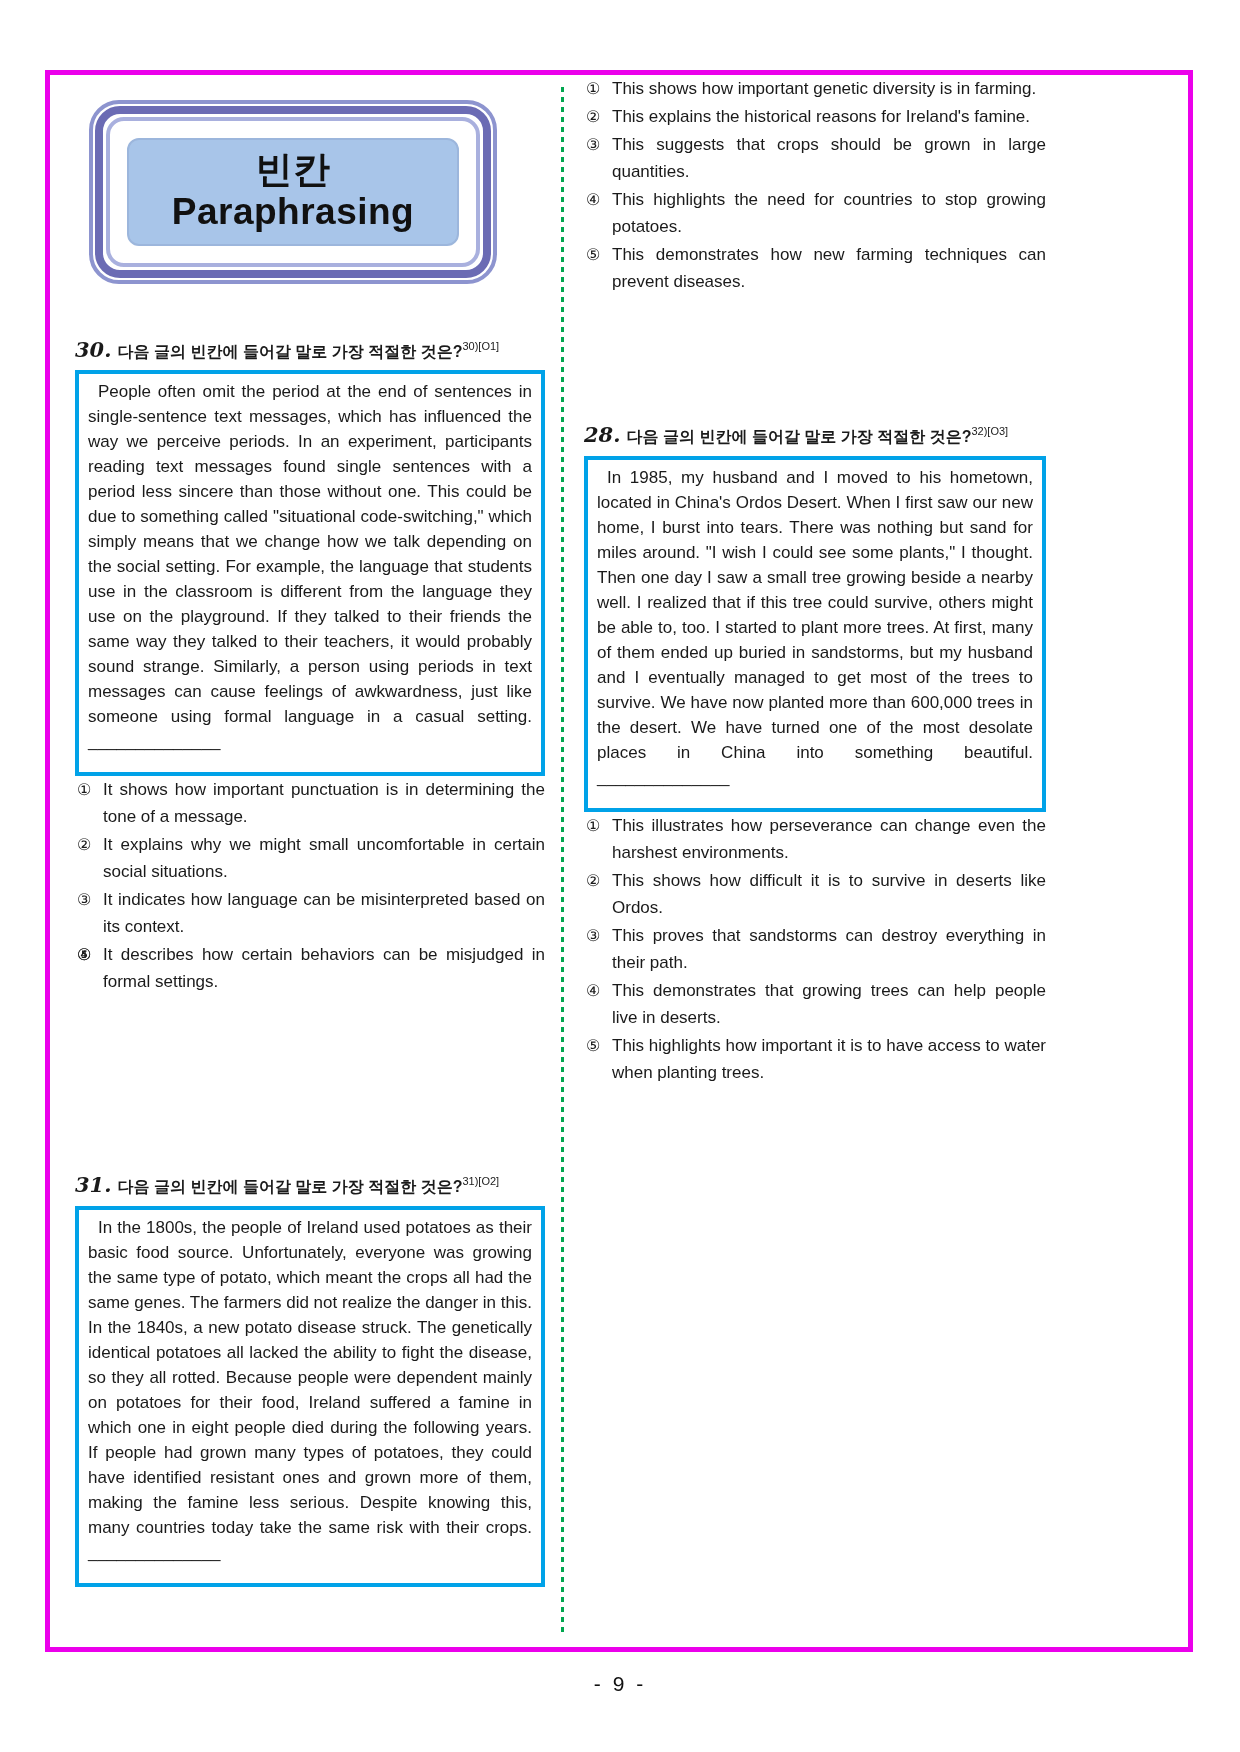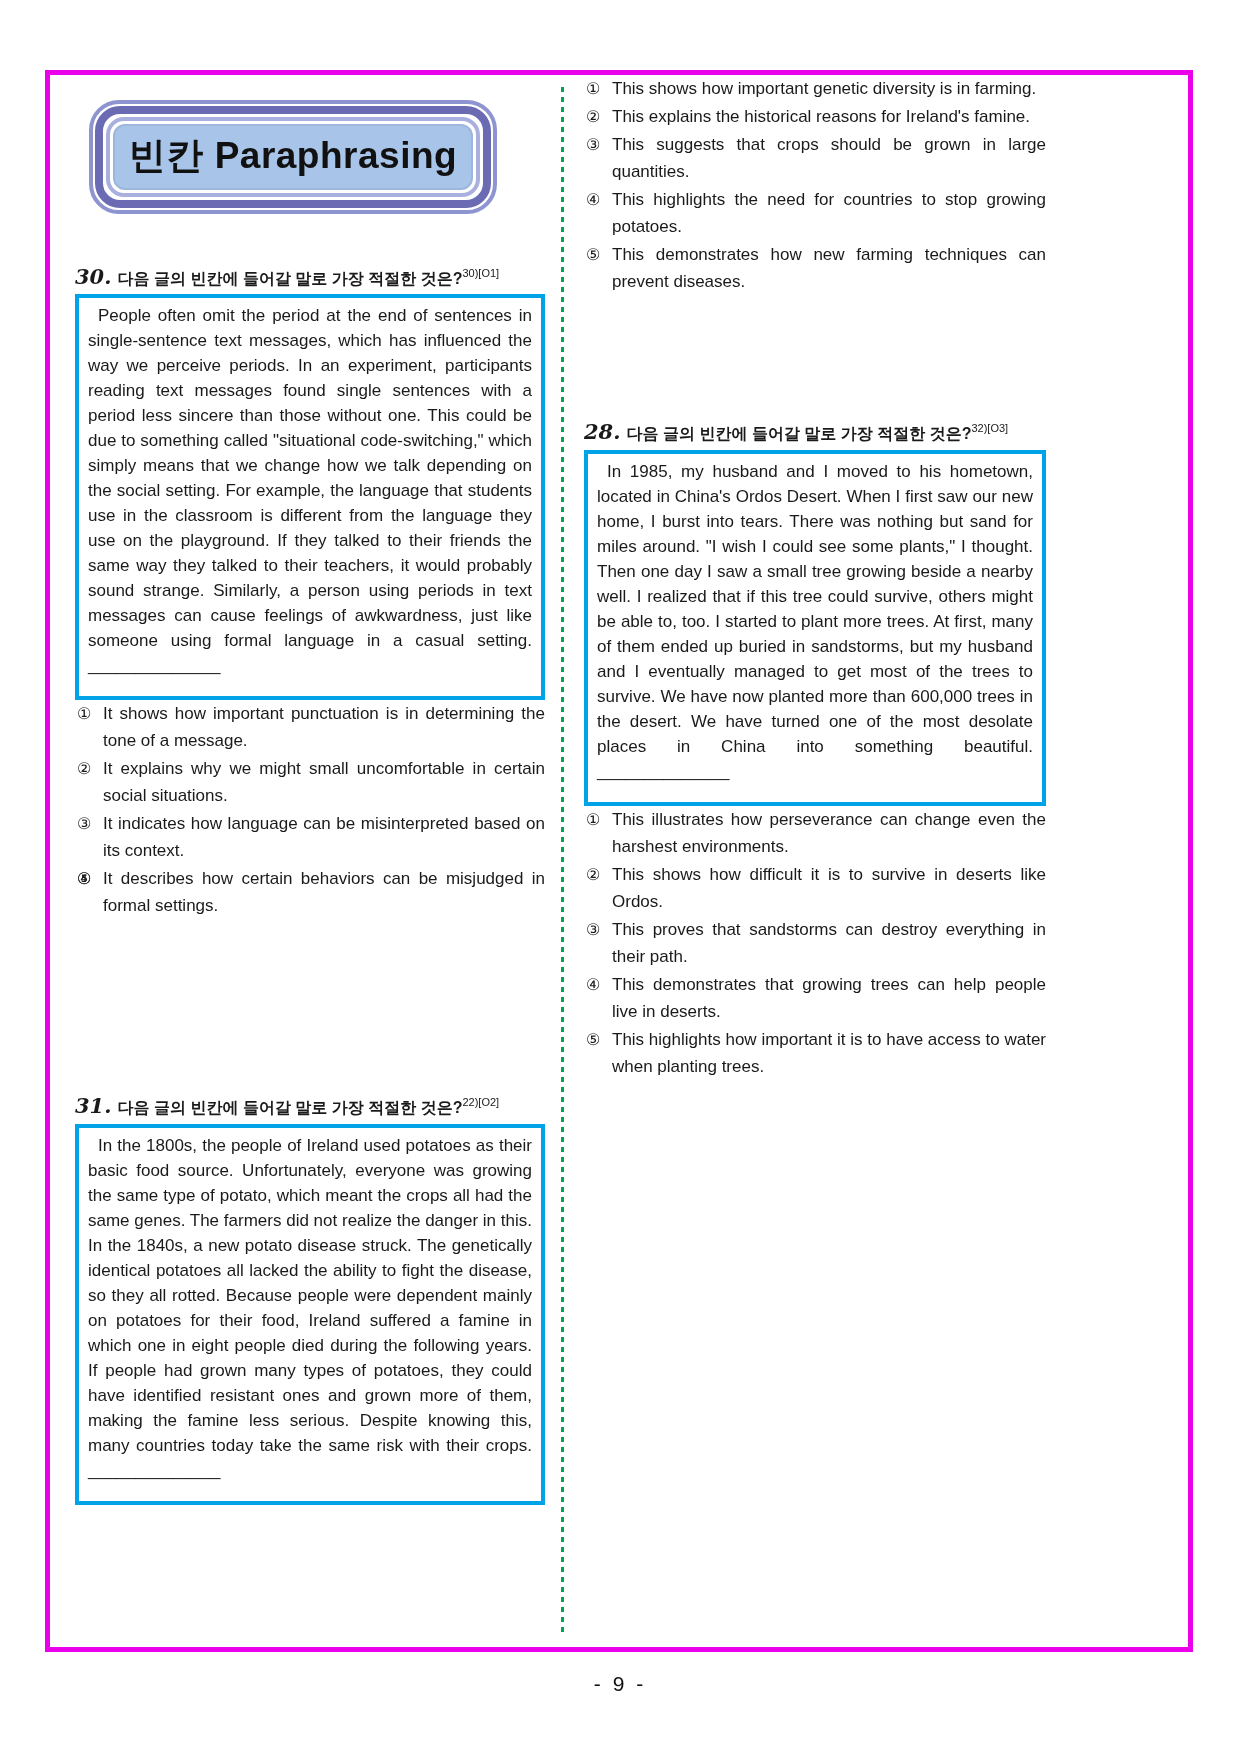--- a/index.html
+++ b/index.html
@@ -16,27 +16,27 @@
   .col-left{width:470px;margin-left:25px;flex:none;}
   .col-right{width:462px;margin-left:20px;flex:none;}
   .divider{
     width:3px;flex:none;margin-left:16px;margin-top:12px;margin-bottom:12px;
     background:repeating-linear-gradient(to bottom,#00A64F 0 5px,transparent 5px 10px);
   }
   
   .t1{margin-top:25px;margin-left:14px;width:408px;box-sizing:border-box;
       border:4px solid #8D94CF;border-radius:30px;padding:2px;background:#fff;}
   .t2{border:8px solid #6B6BB4;border-radius:25px;padding:3px;background:#fff;}
-  .t3{border:4px solid #A9B0DE;border-radius:18px;padding:3px;background:#fff;}
+  .t3{border:4px solid #A9B0DE;border-radius:18px;padding:17px;background:#fff;}
   .t4{border:2px solid #9CB6DC;border-radius:12px;background:#A8C5E9;
       text-align:center;padding:9px 4px 11px 4px;}
   .t4 h1{margin:0;font-size:37px;line-height:42px;font-weight:600;color:#111;
          letter-spacing:0.5px;font-family:"Liberation Sans",sans-serif;}
   
-  .q-header{font-size:16px;font-weight:bold;line-height:30px;white-space:nowrap;}
+  .q-header{font-size:16px;font-weight:bold;line-height:37px;white-space:nowrap;}
   .q-num{font-family:"DejaVu Serif",serif;font-style:italic;font-weight:bold;
          font-size:21px;margin-right:6px;}
   .q-sup{font-size:11px;font-weight:normal;vertical-align:7px;letter-spacing:0;}
   
   .passage-box{
     border:4px solid #00A2E8;box-sizing:border-box;padding:5px 9px 18px 9px;margin-top:1px;
     background:#fff;
   }
   .passage{margin:0;font-size:17px;line-height:25px;text-align:justify;text-indent:10px;}
   .blank{letter-spacing:0;}
@@ -82,21 +82,21 @@
     </div>
     <ul class="options mt-opt30">
       <li><span class="marker">①</span><span>It shows how important punctuation is in determining the tone of a message.</span></li>
       <li><span class="marker">②</span><span>It explains why we might small uncomfortable in certain social situations.</span></li>
       <li><span class="marker">③</span><span>It indicates how language can be misinterpreted based on its context.</span></li>
       <li><span class="marker">④</span></li>
       <li><span class="marker">⑤</span><span>It describes how certain behaviors can be misjudged in formal settings.</span></li>
     </ul>
 
     <div class="q-header mt-q31">
-      <span class="q-num">31.</span><span class="q-prompt">다음 글의 빈칸에 들어갈 말로 가장 적절한 것은?</span><span class="q-sup"><span>22)</span><span>[O2]</span></span>
+      <span class="q-num">31.</span><span class="q-prompt">다음 글의 빈칸에 들어갈 말로 가장 적절한 것은?</span><span class="q-sup"><span>31)</span><span>[O2]</span></span>
     </div>
     <div class="passage-box">
       <p class="passage"><span>In the 1800s, the people of Ireland used potatoes as their basic food source. Unfortunately, everyone was growing the same type of potato, which meant the crops all had the same genes. The farmers did not realize the danger in this. In the 1840s, a new potato disease struck. The genetically identical potatoes all lacked the ability to fight the disease, so they all rotted. Because people were dependent mainly on potatoes for their food, Ireland suffered a famine in which one in eight people died during the following years. If people had grown many types of potatoes, they could have identified resistant ones and grown more of them, making the famine less serious. Despite knowing this, many countries today take the same risk with their crops.</span> <span class="blank">______________</span></p>
     </div>
 
   </div>
 
   <div class="divider"></div>
 
   <div class="col-right">

